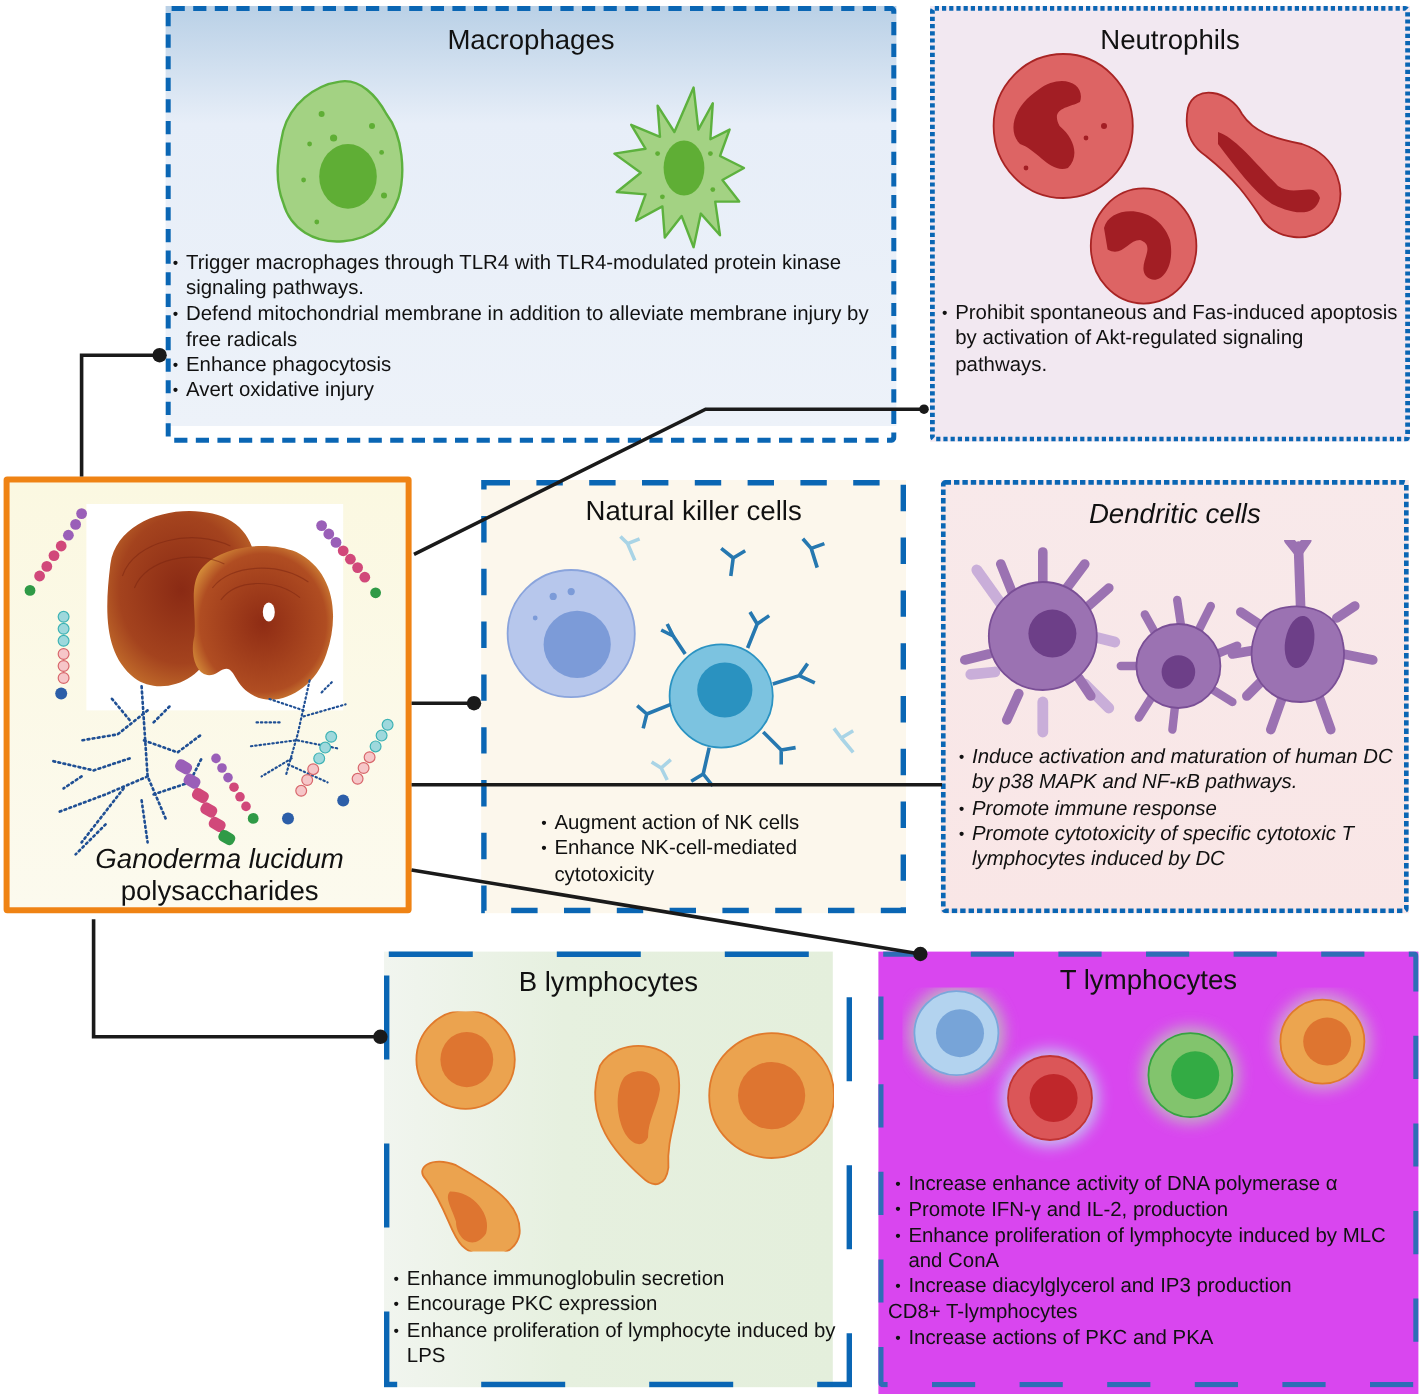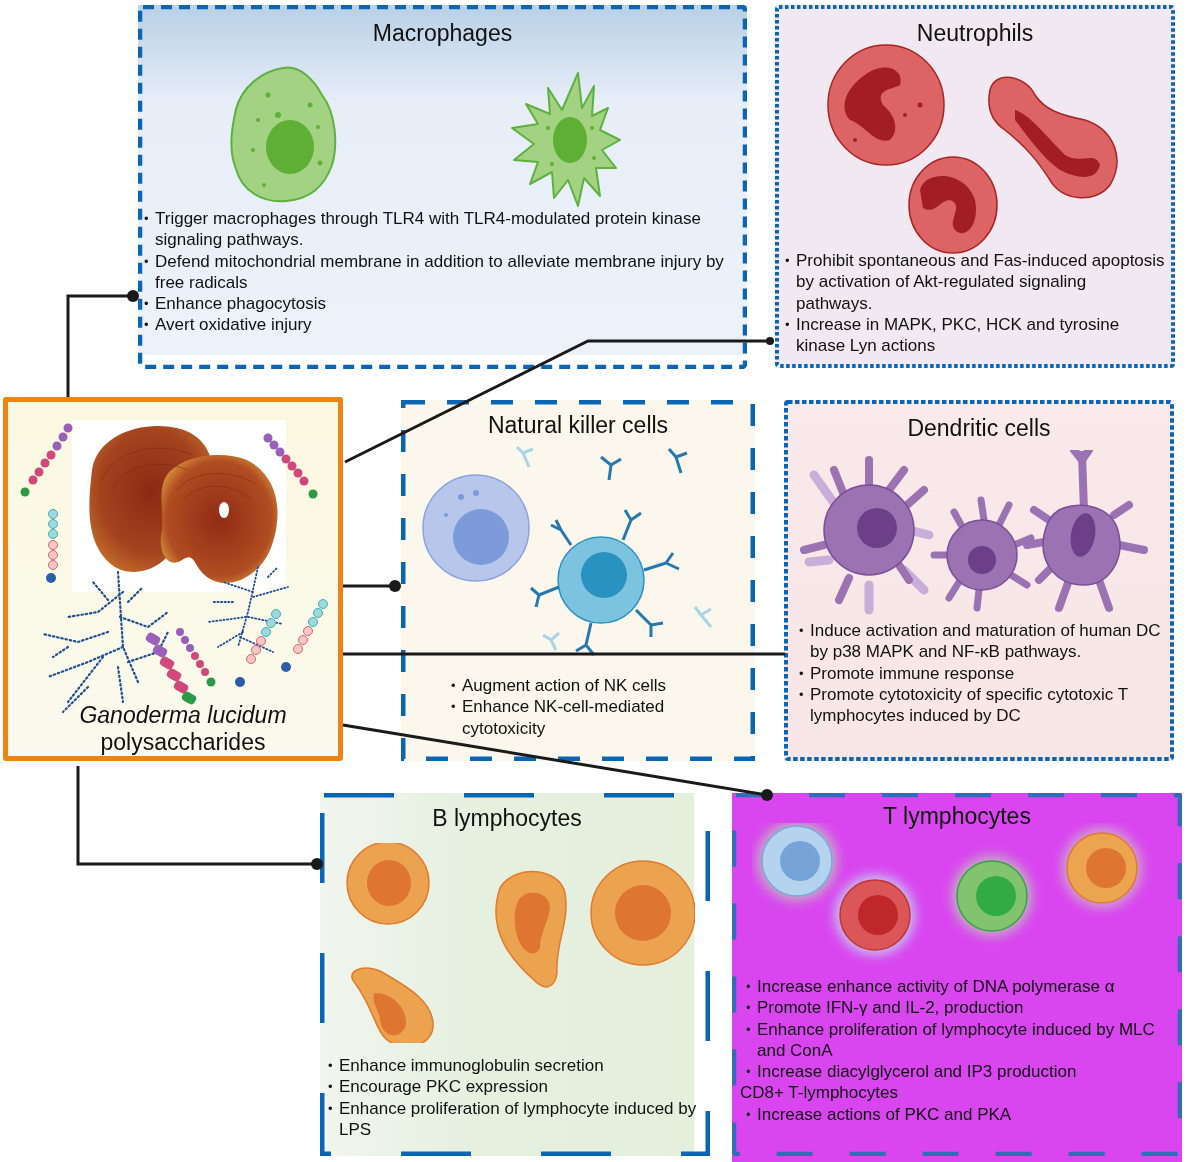--- a/index.html
+++ b/index.html
@@ -12,21 +12,21 @@
     .bullets li { position: relative; padding-left: 11px; }
     .bullets li::before { content: "\2022"; position: absolute; left: 0; top: 0; font-size: 13px; }
     .bullets li.noindent { padding-left: 0; }
     .bullets li.noindent::before { content: none; }
 
     #macrophages { left: 138px; top: 5px; width: 609px; height: 350px;
       background: linear-gradient(180deg, #b9d0e6 0%, #e7eef8 28%, #edf2f9 100%); }
     #neutrophils { left: 775px; top: 5px; width: 400px; height: 363px; background: #f2e8f1; }
     #nkcells { left: 401px; top: 400px; width: 354px; height: 361px; background: #fcf7ec; }
     #dendritic { left: 784px; top: 400px; width: 390px; height: 361px;
-      background: linear-gradient(180deg, #f8e9ea 0%, #f9e6e6 100%); }
+      background: linear-gradient(180deg, #f8e9ea 0%, #f9e6e6 100%); font-style: italic; }
     #blymph { left: 320px; top: 793px; width: 374px; height: 363px;
       background: linear-gradient(90deg, #f1f5ef 0%, #e6f0df 40%, #e4efdc 100%); }
     #tlymph { left: 732px; top: 793px; width: 450px; height: 446px; background: #d946ef; }
 
     #gl-box { left: 3px; top: 397px; width: 340px; height: 364px;
       background: linear-gradient(180deg, #fbf8e1 0%, #fcfaee 100%);
       border: 5px solid #ef8314; border-radius: 3px; }
 
     svg.overlay { position: absolute; left: 0; top: 0; pointer-events: none; }
     .gl-caption { position: absolute; left: 0; right: 0; text-align: center; font-size: 23px; line-height: 27px; margin-left: 20px; }
@@ -82,21 +82,20 @@
     <circle cx="115" cy="65" r="2.5" fill="#a21e24"></circle>
       <circle cx="100" cy="75" r="2" fill="#a21e24"></circle>
       <circle cx="50" cy="100" r="2" fill="#a21e24"></circle>
     <ellipse cx="148" cy="165" rx="44" ry="48" fill="#dd6464" stroke="#a82424" stroke-width="1.5"></ellipse>
     <path d="M115 150 C120 130 160 130 170 160 C175 185 160 200 150 190 C142 180 160 165 145 160 C135 160 130 175 118 168Z" fill="#a21e24"></path>
     <path d="M185 50 C190 30 220 35 230 55 C240 70 255 75 280 80 C310 90 320 120 305 145 C290 165 255 160 245 140 C235 125 225 110 200 90 C185 80 182 65 185 50Z" fill="#dd6464" stroke="#a82424" stroke-width="1.5"></path>
     <path d="M210 70 C225 75 240 95 260 115 C275 125 290 110 295 125 C290 145 265 135 255 130 C240 120 225 100 210 80Z" fill="#a21e24"></path>
   </svg>
   <ul class="bullets" style="left:10px;top:245px;width:380px">
     <li>Prohibit spontaneous and Fas-induced apoptosis by activation of Akt-regulated signaling pathways.</li>
-    <li>Increase in MAPK, PKC, HCK and tyrosine kinase Lyn actions</li>
   </ul>
 </div>
 
 <div class="panel" id="nkcells">
   <svg class="overlay" width="354" height="361">
     <rect x="2" y="2" width="350" height="357" fill="none" stroke="#0a66b4" stroke-width="5" stroke-dasharray="22 22"></rect>
   </svg>
   <div class="panel-title" style="top:12px">Natural killer cells</div>
   <svg style="position:absolute;left:10px;top:45px" width="330" height="220">
     <circle cx="65" cy="83" r="53" fill="#b7c7ec" stroke="#8aa4dc" stroke-width="1.5"></circle>

